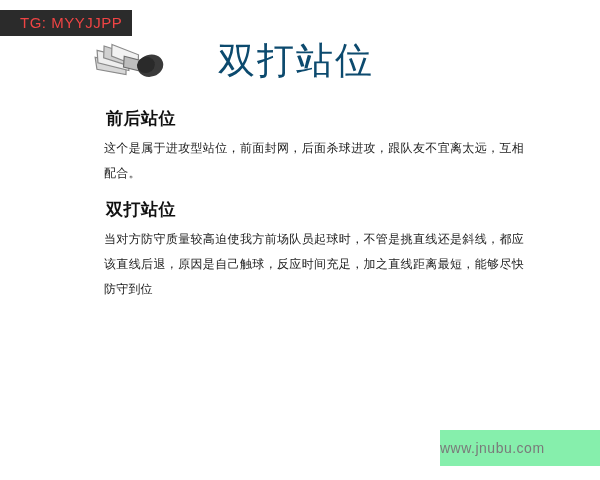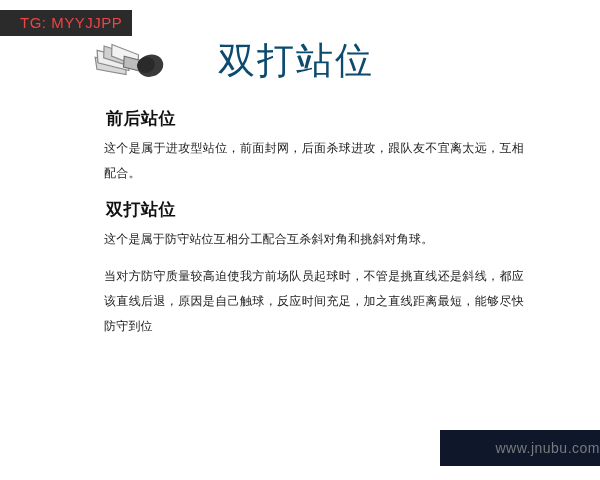--- a/index.html
+++ b/index.html
@@ -84,25 +84,25 @@
     letter-spacing: 0.2px;
   }
   .sec-block { margin-bottom: 4px; }
   
   .watermark {
     position: absolute;
     right: 0px;
     bottom: 14px;
     width: 160px;
     height: 36px;
-    background: #0f172a;
+    background: #86efac;
     color: #7a7a7a;
     font-size: 14px;
     line-height: 36px;
-    text-align: right;
+    text-align: left;
     font-family: "Liberation Sans", sans-serif;
     letter-spacing: 0.5px;
   }
 </style>
 </head>
 <body>
 
 <div class="page">
 
   <div class="tg-badge">TG: MYYJJPP</div>
@@ -129,21 +129,20 @@
 
   <div class="content">
 
     <div class="sec-block">
       <h3 class="sec-head first">前后站位</h3>
       <p class="sec-body">这个是属于进攻型站位，前面封网，后面杀球进攻，跟队友不宜离太远，互相配合。</p>
     </div>
 
     <div class="sec-block">
       <h3 class="sec-head">双打站位</h3>
-      <p class="sec-body">这个是属于防守站位互相分工配合互杀斜对角和挑斜对角球。</p>
     </div>
 
     <div class="sec-block">
     </div>
 
     <div class="sec-block">
       <p class="sec-body">当对方防守质量较高迫使我方前场队员起球时，不管是挑直线还是斜线，都应该直线后退，原因是自己触球，反应时间充足，加之直线距离最短，能够尽快防守到位</p>
     </div>
 
   </div>

